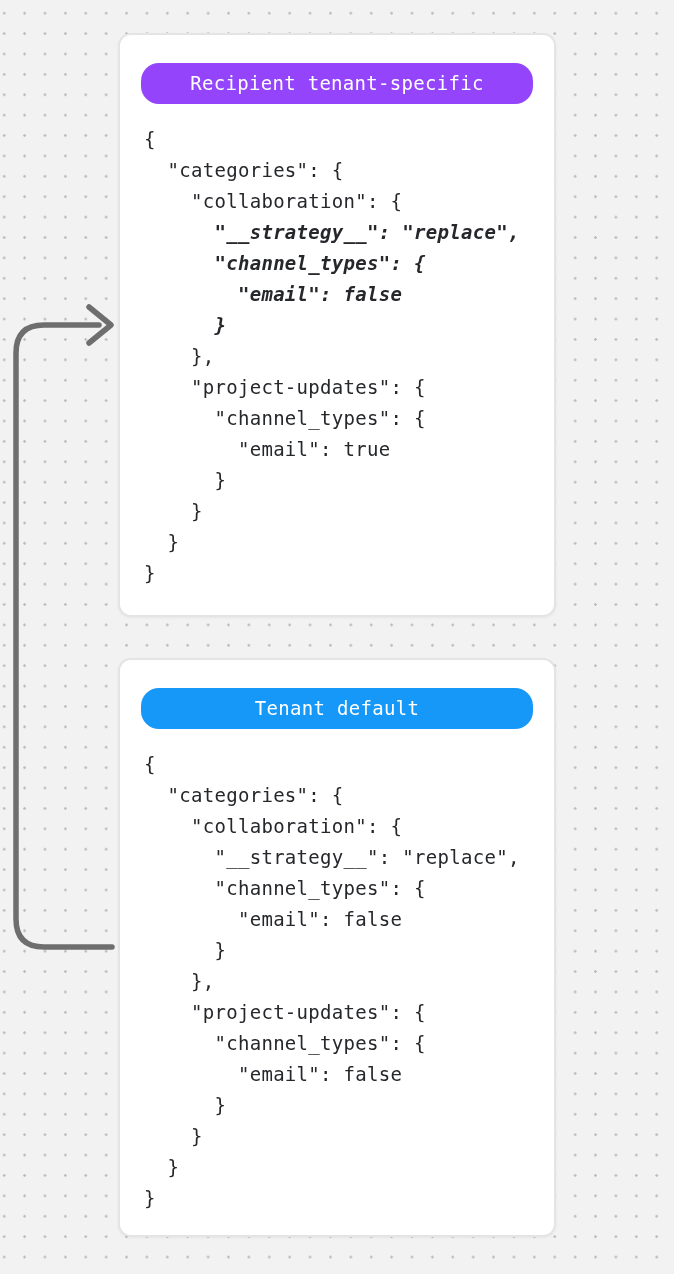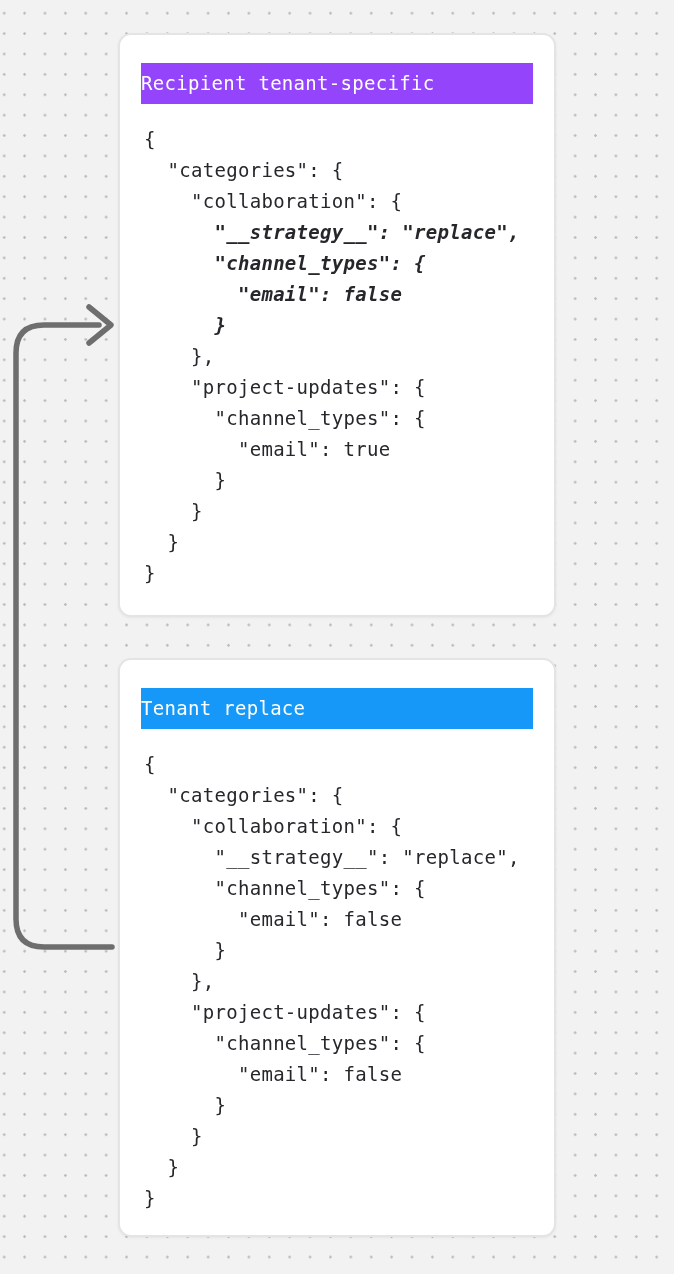--- a/index.html
+++ b/index.html
@@ -35,21 +35,22 @@
     padding: 28px 21px 0 21px;
     box-shadow: 0 1px 3px rgba(0,0,0,0.05);
   }
   .card-top    { left: 118px; top: 33px;  height: 584px; }
   .card-bottom { left: 118px; top: 658px; height: 579px; }
   .badge {
     box-sizing: border-box;
     width: 100%;
     height: 41px;
     line-height: 41px;
-    border-radius: 0;
+    border-radius: 18px;
+    text-align: center;
     font-size: 19px;
     letter-spacing: 0.3px;
     color: #ffffff;
     white-space: pre;
   }
   .code {
     margin: 20px 0 0 0;
     padding: 0 0 0 3px;
     font-family: "DejaVu Sans Mono", "Liberation Mono", monospace;
     font-size: 19px;
@@ -77,17 +78,17 @@
       <path d="M 89 307 L 111 325 L 89 343"></path>
     </g>
   </svg>
 
   <div class="card card-top">
     <div class="badge" style="background-color: rgb(148, 69, 252); color: rgb(255, 255, 255);">Recipient tenant-specific</div>
     <pre class="code"><div class="code-line">{</div><div class="code-line">  "categories": {</div><div class="code-line">    "collaboration": {</div><div class="code-line em">      "__strategy__": "replace",</div><div class="code-line em">      "channel_types": {</div><div class="code-line em">        "email": false</div><div class="code-line em">      }</div><div class="code-line">    },</div><div class="code-line">    "project-updates": {</div><div class="code-line">      "channel_types": {</div><div class="code-line">        "email": true</div><div class="code-line">      }</div><div class="code-line">    }</div><div class="code-line">  }</div><div class="code-line">}</div></pre>
   </div>
 
   <div class="card card-bottom">
-    <div class="badge" style="background-color: rgb(21, 152, 248); color: rgb(255, 255, 255);">Tenant replace</div>
+    <div class="badge" style="background-color: rgb(21, 152, 248); color: rgb(255, 255, 255);">Tenant default</div>
     <pre class="code"><div class="code-line">{</div><div class="code-line">  "categories": {</div><div class="code-line">    "collaboration": {</div><div class="code-line">      "__strategy__": "replace",</div><div class="code-line">      "channel_types": {</div><div class="code-line">        "email": false</div><div class="code-line">      }</div><div class="code-line">    },</div><div class="code-line">    "project-updates": {</div><div class="code-line">      "channel_types": {</div><div class="code-line">        "email": false</div><div class="code-line">      }</div><div class="code-line">    }</div><div class="code-line">  }</div><div class="code-line">}</div></pre>
   </div>
 
 </div>
 
 </body></html>

